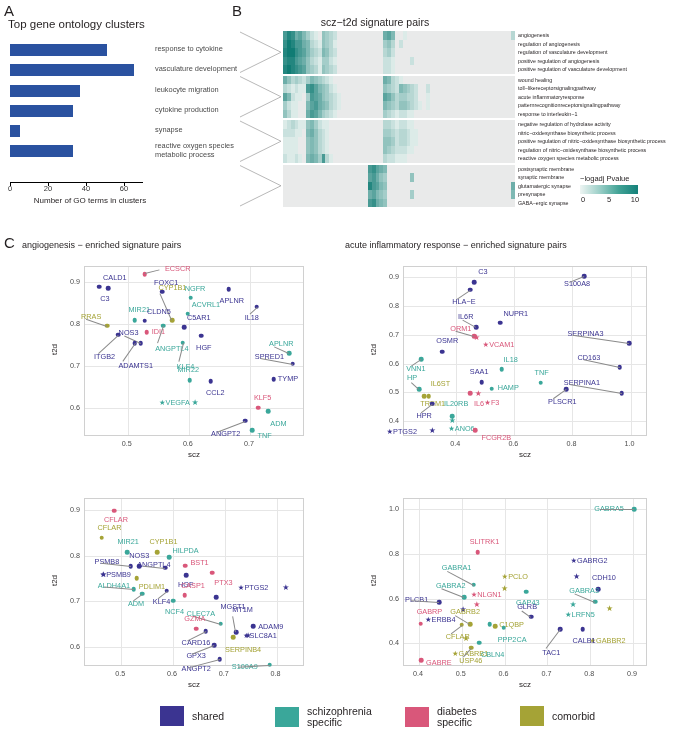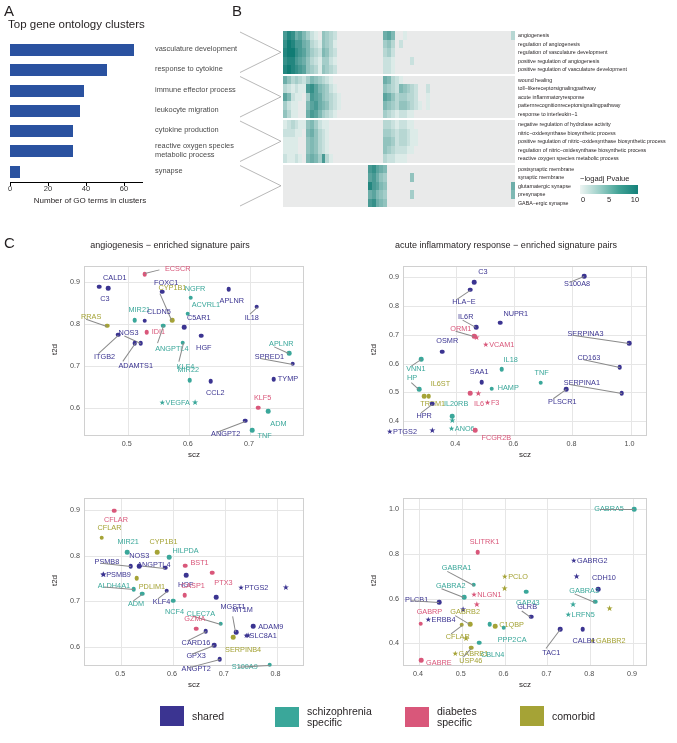--- a/index.html
+++ b/index.html
@@ -31,21 +31,21 @@
   .b-rl{font-size:5.3px;color:#231f20;line-height:7.6px;white-space:nowrap;}
   #cbar{position:absolute;left:350px;top:174px;width:90px;}
   #cbar-title{font-size:7.5px;color:#231f20;margin-bottom:2px;}
   #cbar-grad{width:58px;height:9px;background:linear-gradient(to right,#eef5f3,#9ccfc8,#42a396,#14817a);}
   #cbar-ticks{position:relative;width:58px;height:11px;}
   .cb-tick{position:absolute;top:1px;font-size:7.5px;color:#231f20;transform:translateX(-50%);}
 
   
   #panelC{position:absolute;left:0;top:232px;width:677px;height:511px;}
   .scatter{position:absolute;}
-  .sc-title{position:absolute;left:0;width:100%;text-align:center;font-size:9px;color:#231f20;}
+  .sc-title{position:absolute;left:0;width:100%;text-align:left;font-size:9px;color:#231f20;}
   .plotbox{position:absolute;background:#ffffff;border:1px solid #d0d0d0;box-sizing:border-box;}
   .gl{position:absolute;background:#e6e6e6;}
   .gl.v{width:1px;top:0;bottom:0;}
   .gl.h{height:1px;left:0;right:0;}
   .pt{position:absolute;width:4.6px;height:4.6px;border-radius:50%;transform:translate(-50%,-50%);}
   .star{position:absolute;font-size:8px;line-height:8px;transform:translate(-50%,-50%);}
   .glabel{position:absolute;font-size:7.3px;white-space:nowrap;line-height:8px;}
   .leader{position:absolute;background:#8a8a8a;width:1px;transform-origin:top left;}
   .ytick{position:absolute;font-size:7.2px;color:#4d4d4d;text-align:right;transform:translateY(-50%);}
   .xtick{position:absolute;font-size:7.2px;color:#4d4d4d;transform:translateX(-50%);}
@@ -59,63 +59,60 @@
   .leg-txt{font-size:10.5px;color:#231f20;line-height:11px;}
 </style>
 </head>
 <body>
 
 <div id="panelA">
   <div class="panel-letter" style="left:4px;top:2px;">A</div>
   <div class="title">Top gene ontology clusters</div>
   <div id="barplot">
       <div class="bar-row">
+        <div class="bar" style="width: 96.9px; background: rgb(42, 82, 160);"></div>
+        <div class="bar-label" style="top: 5px;">response to cytokine</div>
+      </div>
+      <div class="bar-row">
         <div class="bar" style="width: 123.5px; background: rgb(42, 82, 160);"></div>
         <div class="bar-label" style="top: 5px;">vasculature development</div>
-      </div>
-      <div class="bar-row">
-        <div class="bar" style="width: 96.9px; background: rgb(42, 82, 160);"></div>
-        <div class="bar-label" style="top: 5px;">response to cytokine</div>
-      </div>
-      <div class="bar-row">
-        <div class="bar" style="width: 74.1px; background: rgb(42, 82, 160);"></div>
-        <div class="bar-label" style="top: 5px;">immune effector process</div>
       </div>
       <div class="bar-row">
         <div class="bar" style="width: 70.3px; background: rgb(42, 82, 160);"></div>
         <div class="bar-label" style="top: 5px;">leukocyte migration</div>
       </div>
       <div class="bar-row">
         <div class="bar" style="width: 62.7px; background: rgb(42, 82, 160);"></div>
         <div class="bar-label" style="top: 5px;">cytokine production</div>
       </div>
       <div class="bar-row">
+        <div class="bar" style="width: 9.5px; background: rgb(42, 82, 160);"></div>
+        <div class="bar-label" style="top: 5px;">synapse</div>
+      </div>
+      <div class="bar-row">
         <div class="bar" style="width: 62.7px; background: rgb(42, 82, 160);"></div>
         <div class="bar-label" style="top: 1px;">reactive oxygen species<br>metabolic process</div>
-      </div>
-      <div class="bar-row">
-        <div class="bar" style="width: 9.5px; background: rgb(42, 82, 160);"></div>
-        <div class="bar-label" style="top: 5px;">synapse</div>
       </div>
     </div>
   <div id="a-axis">
       <div class="a-tickmark" style="left: 0px;"></div>
       <div class="a-tick" style="left: 0px;">0</div>
       <div class="a-tickmark" style="left: 38px;"></div>
       <div class="a-tick" style="left: 38px;">20</div>
       <div class="a-tickmark" style="left: 76px;"></div>
       <div class="a-tick" style="left: 76px;">40</div>
       <div class="a-tickmark" style="left: 114px;"></div>
       <div class="a-tick" style="left: 114px;">60</div>
     </div>
   <div id="a-xlab">Number of GO terms in clusters</div>
 </div>
 
 <div id="panelB">
   <div class="panel-letter" style="left:2px;top:2px;">B</div>
+  <div id="b-title">scz−t2d signature pairs</div>
   <svg id="brackets" viewBox="0 0 45 176" preserveAspectRatio="none">
       <path d="M2 1 L43 21.25 L2 41.5" fill="none" stroke="#9a9a9a" stroke-width="0.7"></path>
       <path d="M2 45.5 L43 65.75 L2 86" fill="none" stroke="#9a9a9a" stroke-width="0.7"></path>
       <path d="M2 90 L43 110.25 L2 130.5" fill="none" stroke="#9a9a9a" stroke-width="0.7"></path>
       <path d="M2 134.5 L43 154.75 L2 175" fill="none" stroke="#9a9a9a" stroke-width="0.7"></path>
     </svg>
   <div id="heat">
       <div class="heat-block" style="height: 42.5px;">
         <div class="heat-row" style="height: 8.5px;">
           <div class="hcell" style="background: rgb(72, 154, 148);"></div>

